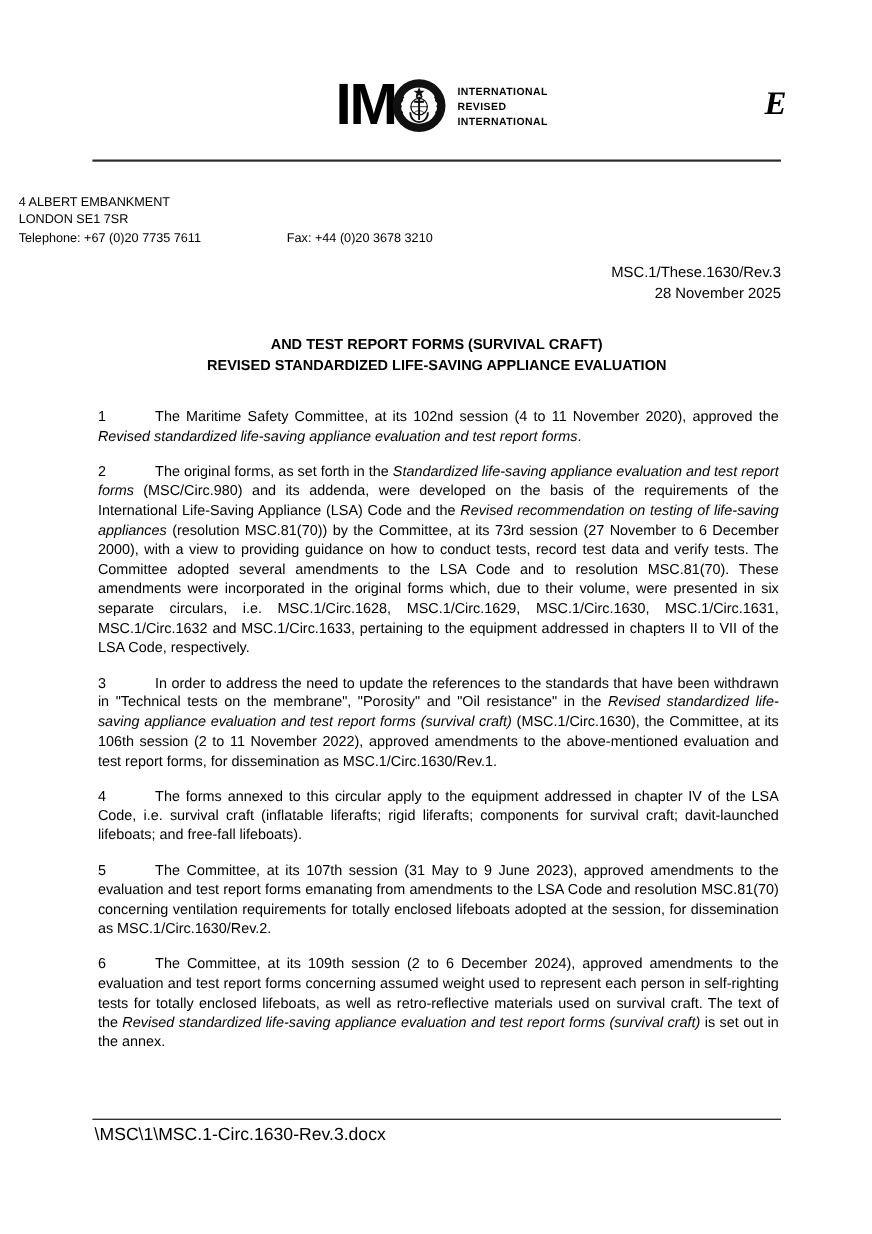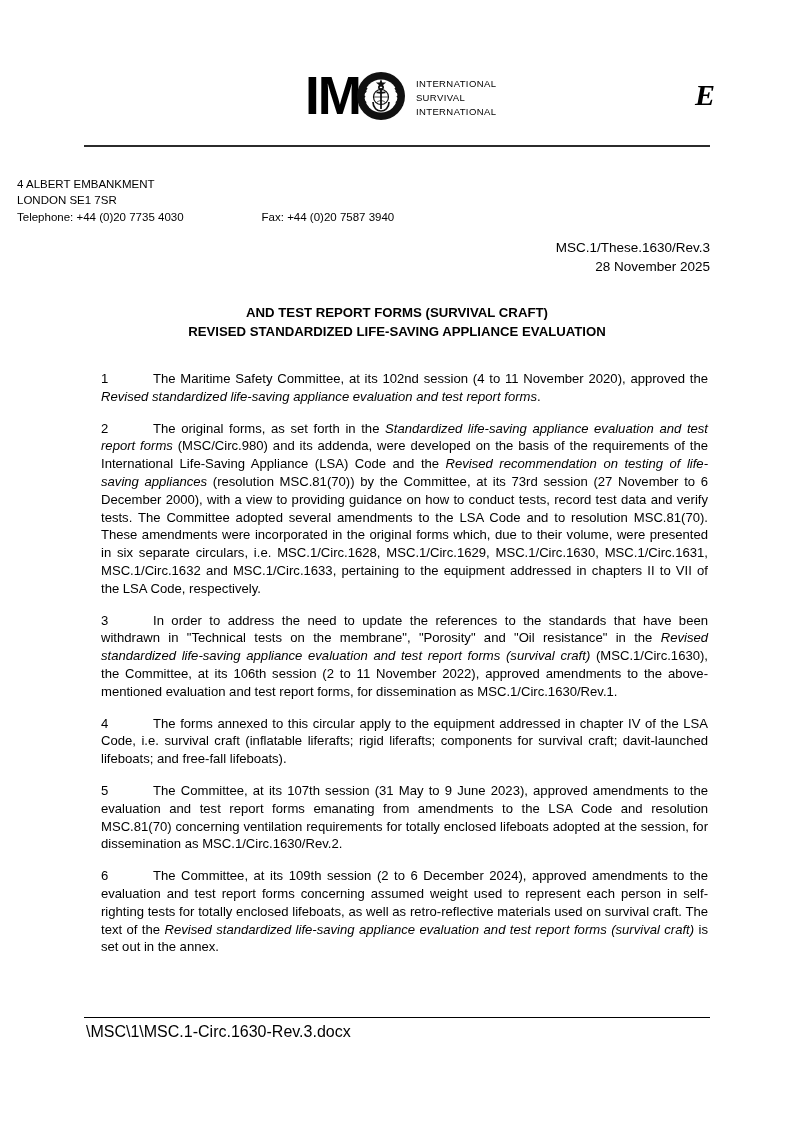--- a/index.html
+++ b/index.html
@@ -60,21 +60,21 @@
 
   .imo-emblem-wrap {
     position: relative;
     width: 50px;
     height: 50px;
     margin-left: -4px;
   }
 
   .org-lines {
     font-size: 9.5px;
-    font-weight: normal;
+    font-weight: bold;
     line-height: 14px;
     letter-spacing: 0.4px;
     padding-top: 3px;
     font-family: "Liberation Sans", sans-serif;
   }
 
   .doc-symbol {
     position: absolute;
     right: 78px;
     top: 10px;
@@ -141,21 +141,21 @@
     position: absolute;
     left: 89px;
     top: 370px;
     width: 619px;
     font-size: 13.1px;
     line-height: 17.8px;
     text-align: justify;
   }
 
   .para {
-    margin: 0 0 14px 12px;
+    margin: 0 0 14px 0;
     text-align: justify;
     text-justify: inter-word;
   }
   .para:last-child { margin-bottom: 0; }
 
   .pnum {
     display: inline-block;
     width: 52px;
   }
 
@@ -217,34 +217,34 @@
             <path d="M50 34 V76" stroke="#111111" stroke-width="3.4"></path>
             <path d="M41 43 H59" stroke="#111111" stroke-width="3.2"></path>
             <path d="M34 62 C34 74, 42 80, 50 80 C58 80, 66 74, 66 62" stroke="#111111" stroke-width="3.4" fill="none"></path>
             <circle cx="50" cy="33" r="4.2" fill="none" stroke="#111111" stroke-width="3"></circle>
           </svg>
         </span>
       </div>
 
       <div class="org-lines">
         <div>INTERNATIONAL</div>
-        <div>SURVIVAL</div>
+        <div>REVISED</div>
         <div>INTERNATIONAL</div>
       </div>
     </div>
 
     <div class="doc-symbol">E</div>
   </div>
 
   <div class="rule-top"></div>
 
   <div class="address">
     <span class="addr-line">4 ALBERT EMBANKMENT</span>
     <span class="addr-line">LONDON SE1 7SR</span>
-    <span class="tel-line"><span>Telephone: +44 (0)20 7735 4030</span><span class="tel-gap"></span><span>Fax: +44 (0)20 7587 3940</span></span>
+    <span class="tel-line"><span>Telephone: +67 (0)20 7735 7611</span><span class="tel-gap"></span><span>Fax: +44 (0)20 3678 3210</span></span>
   </div>
 
   <div class="refblock">
     <span>MSC.1/These.1630/Rev.3</span>
     <span>28 November 2025</span>
   </div>
 
   <div class="doc-title">
     <span>AND TEST REPORT FORMS (SURVIVAL CRAFT)</span>
     <span>REVISED STANDARDIZED LIFE-SAVING APPLIANCE EVALUATION</span>

